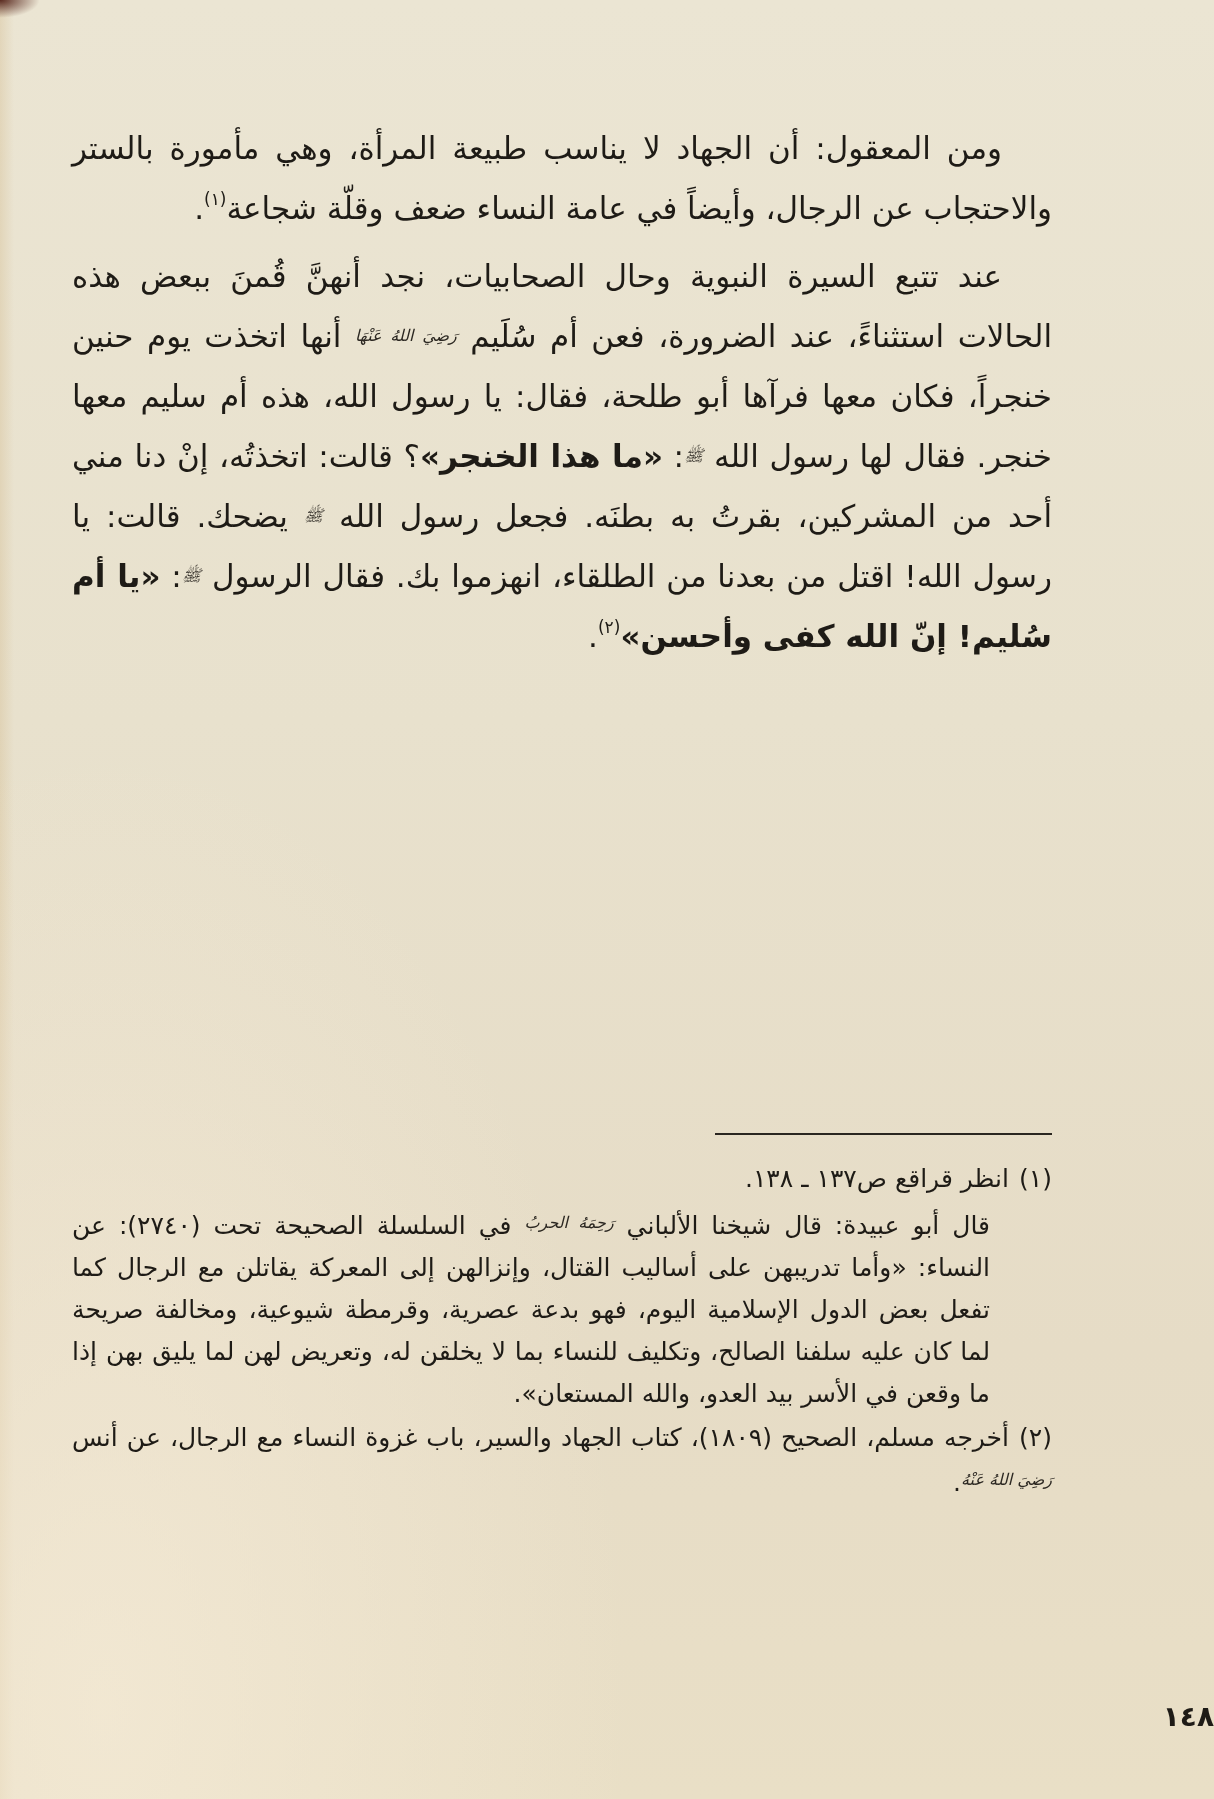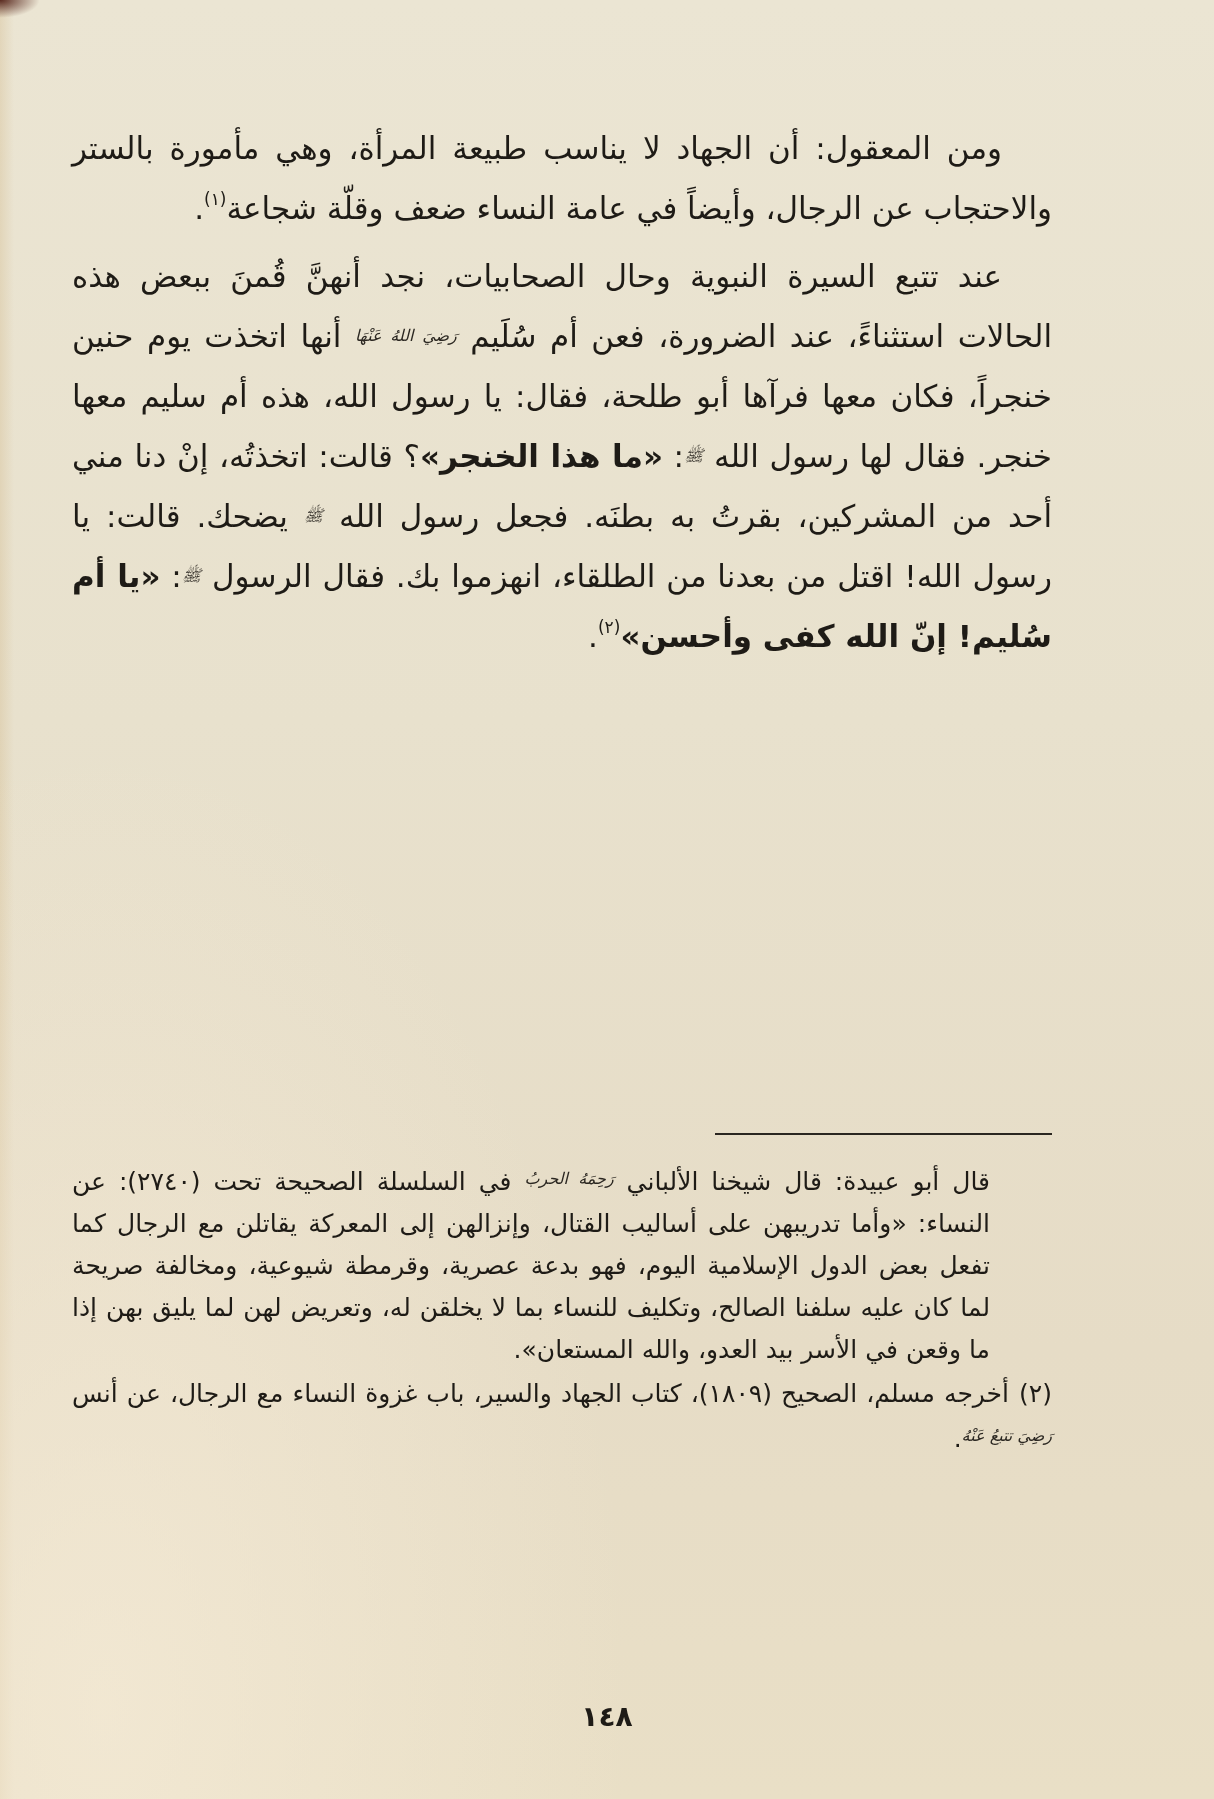--- a/index.html
+++ b/index.html
@@ -73,21 +73,21 @@
       margin: 0 0 2px 0;
       text-align: justify;
       text-align-last: right;
     }
     .fn .num { margin-left: 10px; }
     .fn-indent { padding-right: 62px; }
     .page-number {
       position: absolute;
       left: 0; width: 1214px;
       top: 1700px;
-      text-align: center;
+      text-align: right;
       font-size: 28px;
       font-weight: bold;
       direction: rtl;
     }
   </style>
 </head>
 <body>
 
 <div class="page">
   <div class="corner-shadow"></div>
@@ -100,25 +100,28 @@
 
     <p class="para">
       <span>عند تتبع السيرة النبوية وحال الصحابيات، نجد أنهنَّ قُمنَ ببعض هذه الحالات استثناءً، عند الضرورة، فعن أم سُلَيم </span><span class="honorific">رَضِيَ اللهُ عَنْهَا</span><span> أنها اتخذت يوم حنين خنجراً، فكان معها فرآها أبو طلحة، فقال: يا رسول الله، هذه أم سليم معها خنجر. فقال لها رسول الله </span><span class="honorific">ﷺ</span><span>: </span><span class="bold">«ما هذا الخنجر»</span><span>؟ قالت: اتخذتُه، إنْ دنا مني أحد من المشركين، بقرتُ به بطنَه. فجعل رسول الله </span><span class="honorific">ﷺ</span><span> يضحك. قالت: يا رسول الله! اقتل من بعدنا من الطلقاء، انهزموا بك. فقال الرسول </span><span class="honorific">ﷺ</span><span>: </span><span class="bold">«يا أم سُليم! إنّ الله كفى وأحسن»</span><sup class="ref">(٢)</sup><span>.</span>
     </p>
 
   </div>
 
   <div class="rule"></div>
 
   <div class="footnotes">
+    <p class="fn">
+      <span class="num">(١)</span><span>انظر قراقع ص١٣٧ ـ ١٣٨.</span>
+    </p>
     <p class="fn fn-indent" style="padding-right:62px;">
       <span>قال أبو عبيدة: قال شيخنا الألباني</span>
       <span class="honorific">رَحِمَهُ الحربُ</span>
       <span>في السلسلة الصحيحة تحت (٢٧٤٠): عن النساء: «وأما تدريبهن على أساليب القتال، وإنزالهن إلى المعركة يقاتلن مع الرجال كما تفعل بعض الدول الإسلامية اليوم، فهو بدعة عصرية، وقرمطة شيوعية، ومخالفة صريحة لما كان عليه سلفنا الصالح، وتكليف للنساء بما لا يخلقن له، وتعريض لهن لما يليق بهن إذا ما وقعن في الأسر بيد العدو، والله المستعان».</span>
     </p>
     <p class="fn">
       <span class="num">(٢)</span><span>أخرجه مسلم، الصحيح (١٨٠٩)، كتاب الجهاد والسير، باب غزوة النساء مع الرجال، عن أنس</span>
-      <span class="honorific">رَضِيَ تتبعُ عَنْهُ</span><span>.</span>
+      <span class="honorific">رَضِيَ اللهُ عَنْهُ</span><span>.</span>
     </p>
   </div>
 
   <div class="page-number">١٤٨</div>
 </div>
 
 </body></html>

